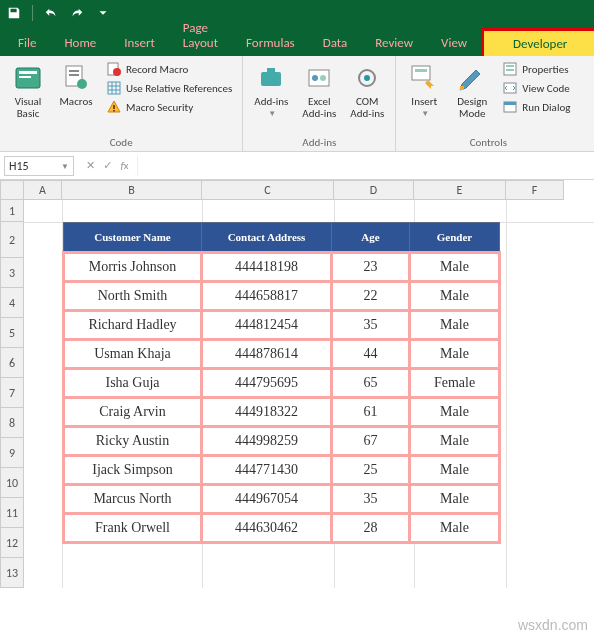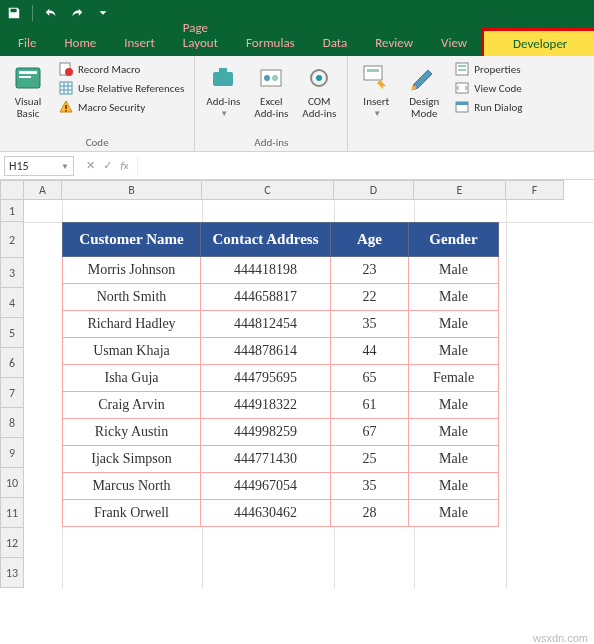--- a/index.html
+++ b/index.html
@@ -42,28 +42,28 @@
 .rowheads { display: flex; flex-direction: column; }
 .rowhead { width: 24px; border: 1px solid #ccc; border-top: none; background: #f0f0f0; display: flex; align-items: center; justify-content: center; color: #555; font-size: 12px; }
 .cells { position: relative; }
 .col-A { width: 38px; } .col-B { width: 140px; } .col-C { width: 132px; } .col-D { width: 80px; } .col-E { width: 92px; } .col-F { width: 58px; }
 .row-1 { height: 22px; } .row-h { height: 36px; } .row-d { height: 30px; }
 .gridline-v { position: absolute; top: 0; bottom: 0; width: 1px; background: #e0e0e0; }
 .gridline-h { position: absolute; left: 0; right: 0; height: 1px; background: #e0e0e0; }
 
 
 .data-table { position: absolute; left: 38px; top: 22px; border-collapse: collapse; }
-.data-table th { background: #2f5496; color: #fff; font-family: "Times New Roman", serif; font-weight: bold; font-size: 15px; border: 1px solid #5b6a8a; padding: 8px 6px; }
-.data-table td { border: 1px solid #fca5a5; text-align: center; font-family: "Times New Roman", serif; font-size: 14px; padding: 5px 6px; background: #fff; }
+.data-table th { background: #2f5496; color: #fff; font-family: "Times New Roman", serif; font-weight: bold; font-size: 11px; border: 1px solid #5b6a8a; padding: 8px 6px; }
+.data-table td { border: 3px solid #fca5a5; text-align: center; font-family: "Times New Roman", serif; font-size: 14px; padding: 5px 6px; background: #fff; }
 .data-table th:nth-child(1), .data-table td:nth-child(1) { width: 138px; }
 .data-table th:nth-child(2), .data-table td:nth-child(2) { width: 130px; }
 .data-table th:nth-child(3), .data-table td:nth-child(3) { width: 78px; }
 .data-table th:nth-child(4), .data-table td:nth-child(4) { width: 90px; }
 
-.watermark { position: absolute; bottom: 0; right: 6px; font-size: 11px; color: #bbb; font-family: sans-serif; }
+.watermark { position: absolute; bottom: 11px; right: 6px; font-size: 14px; color: #bbb; font-family: sans-serif; }
 </style>
 </head>
 <body>
 
 <div class="titlebar">
   <span class="t-icon">
       <svg viewBox="0 0 16 16">
         <path d="M2 2h10l2 2v10H2V2zm2 1v4h7V3H4zm1 7h6v3H5v-3z"></path>
       </svg>
     </span>
@@ -103,20 +103,31 @@
       <div class="bigbtn">
         <div class="icon">
             <svg viewBox="0 0 32 32">
               <rect x="4" y="6" width="24" height="20" fill="#4a8" stroke="#276" rx="2"></rect>
               <rect x="7" y="9" width="18" height="3" fill="#fff"></rect>
               <rect x="7" y="14" width="12" height="2" fill="#fff"></rect>
             </svg>
           </div>
         <div class="lbl">Visual Basic</div>
       </div>
+      <div class="bigbtn">
+        <div class="icon">
+            <svg viewBox="0 0 32 32">
+              <rect x="6" y="4" width="16" height="20" fill="#fff" stroke="#888"></rect>
+              <rect x="9" y="8" width="10" height="2" fill="#888"></rect>
+              <rect x="9" y="12" width="10" height="2" fill="#888"></rect>
+              <circle cx="22" cy="22" r="5" fill="#4a8"></circle>
+            </svg>
+          </div>
+        <div class="lbl">Macros</div>
+      </div>
       <div class="smallbtns">
         <div class="smallbtn">
           <span class="icon">
               <svg viewBox="0 0 16 16">
                 <rect x="2" y="2" width="10" height="12" fill="#fff" stroke="#888"></rect>
                 <circle cx="11" cy="11" r="4" fill="#d33"></circle>
               </svg>
             </span>
           <span>Record Macro</span>
         </div>
@@ -228,20 +239,21 @@
           <span class="icon">
               <svg viewBox="0 0 16 16">
                 <rect x="2" y="3" width="12" height="10" fill="#fff" stroke="#888"></rect>
                 <rect x="2" y="3" width="12" height="3" fill="#59b"></rect>
               </svg>
             </span>
           <span>Run Dialog</span>
         </div>
       </div>
     </div>
+    <div class="group-label">Controls</div>
   </div>
 </div>
 
 <div class="formula-row">
   <div class="namebox">
     <span>H15</span>
     <span class="dd">▼</span>
   </div>
   <div class="fx-btns">
     <span>✕</span>

